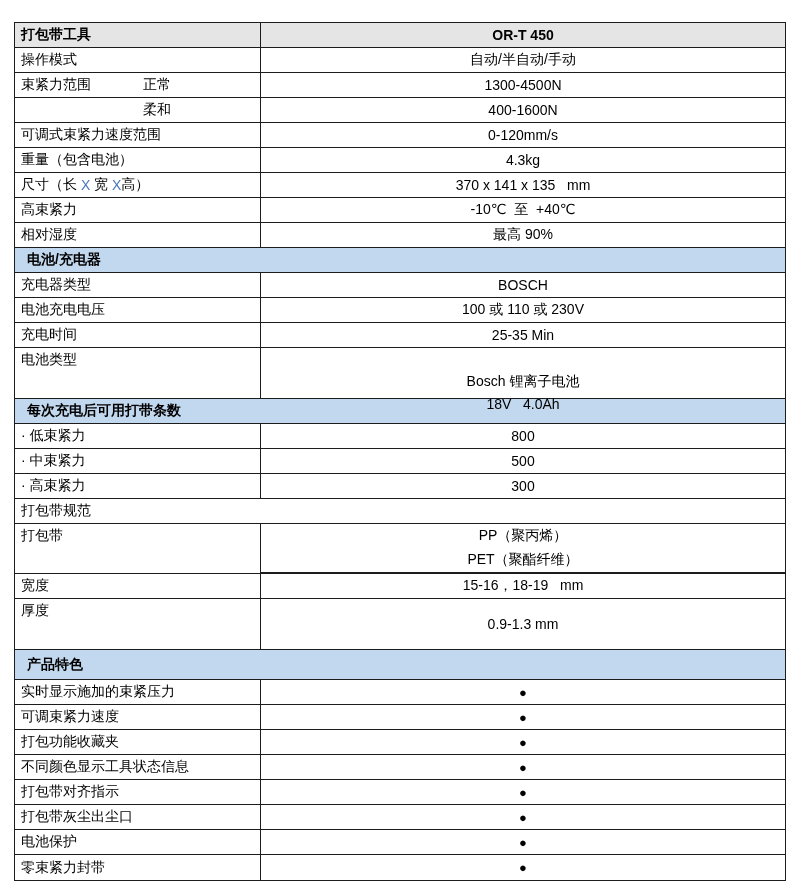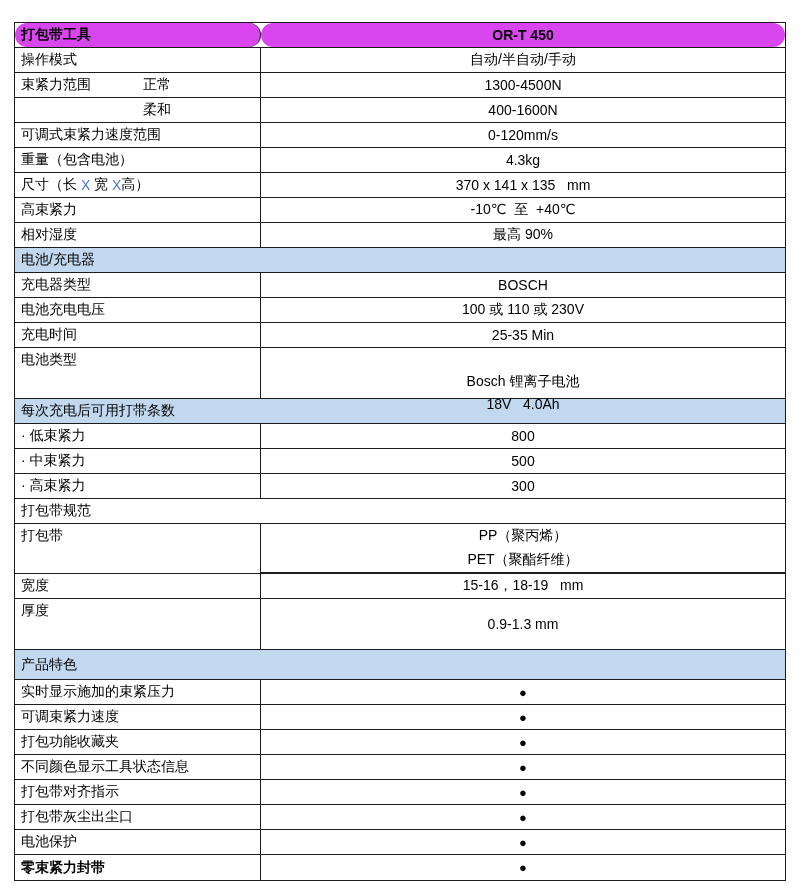--- a/index.html
+++ b/index.html
@@ -12,21 +12,21 @@
   }
   .tbl {
     position: absolute;
     left: 14px;
     top: 22px;
     width: 772px;
     border: 1px solid #1c1c1c;
     background: #fff;
   }
   .row { display: flex; height: 25px; border-bottom: 1px solid #1c1c1c; background: #fff; }
-  .row.last { border-bottom: none; font-weight: bold; }
+  .row.last { border-bottom: none; }
   .h51 { height: 51px; }
   .h26 { height: 30px; }
   .h50 { height: 50px; }
   .lc {
     width: 246px;
     border-right: 1px solid #1c1c1c;
     display: flex;
     align-items: center;
     padding: 0 6px;
     position: relative;
@@ -34,30 +34,29 @@
   }
   .rc {
     flex: 1;
     display: flex;
     align-items: center;
     justify-content: center;
     white-space: pre;
     text-align: left;
   }
   .sec {
-    background: #d946ef;
+    background: #e5e5e5;
     font-weight: bold;
-    border-radius: 12px;
   }
   .sec-full {
     display: flex;
     align-items: center;
-    padding: 0 6px;
+    padding: 0 12px;
     background: #c2d8ee;
-    font-weight: normal;
+    font-weight: bold;
   }
   .full-plain { display: flex; align-items: center; padding: 0 6px; }
   .sub { position: absolute; left: 128px; }
   .top-align { align-items: flex-start; padding-top: 3px; }
   .two-line { flex-direction: column; line-height: 23px; margin-top: 40px; }
   .x-accent { color: #4a76bc; }
   .stack { flex: 1; display: flex; flex-direction: column; }
   .srow {
     height: 25px;
     border-bottom: 1px solid #1c1c1c;

